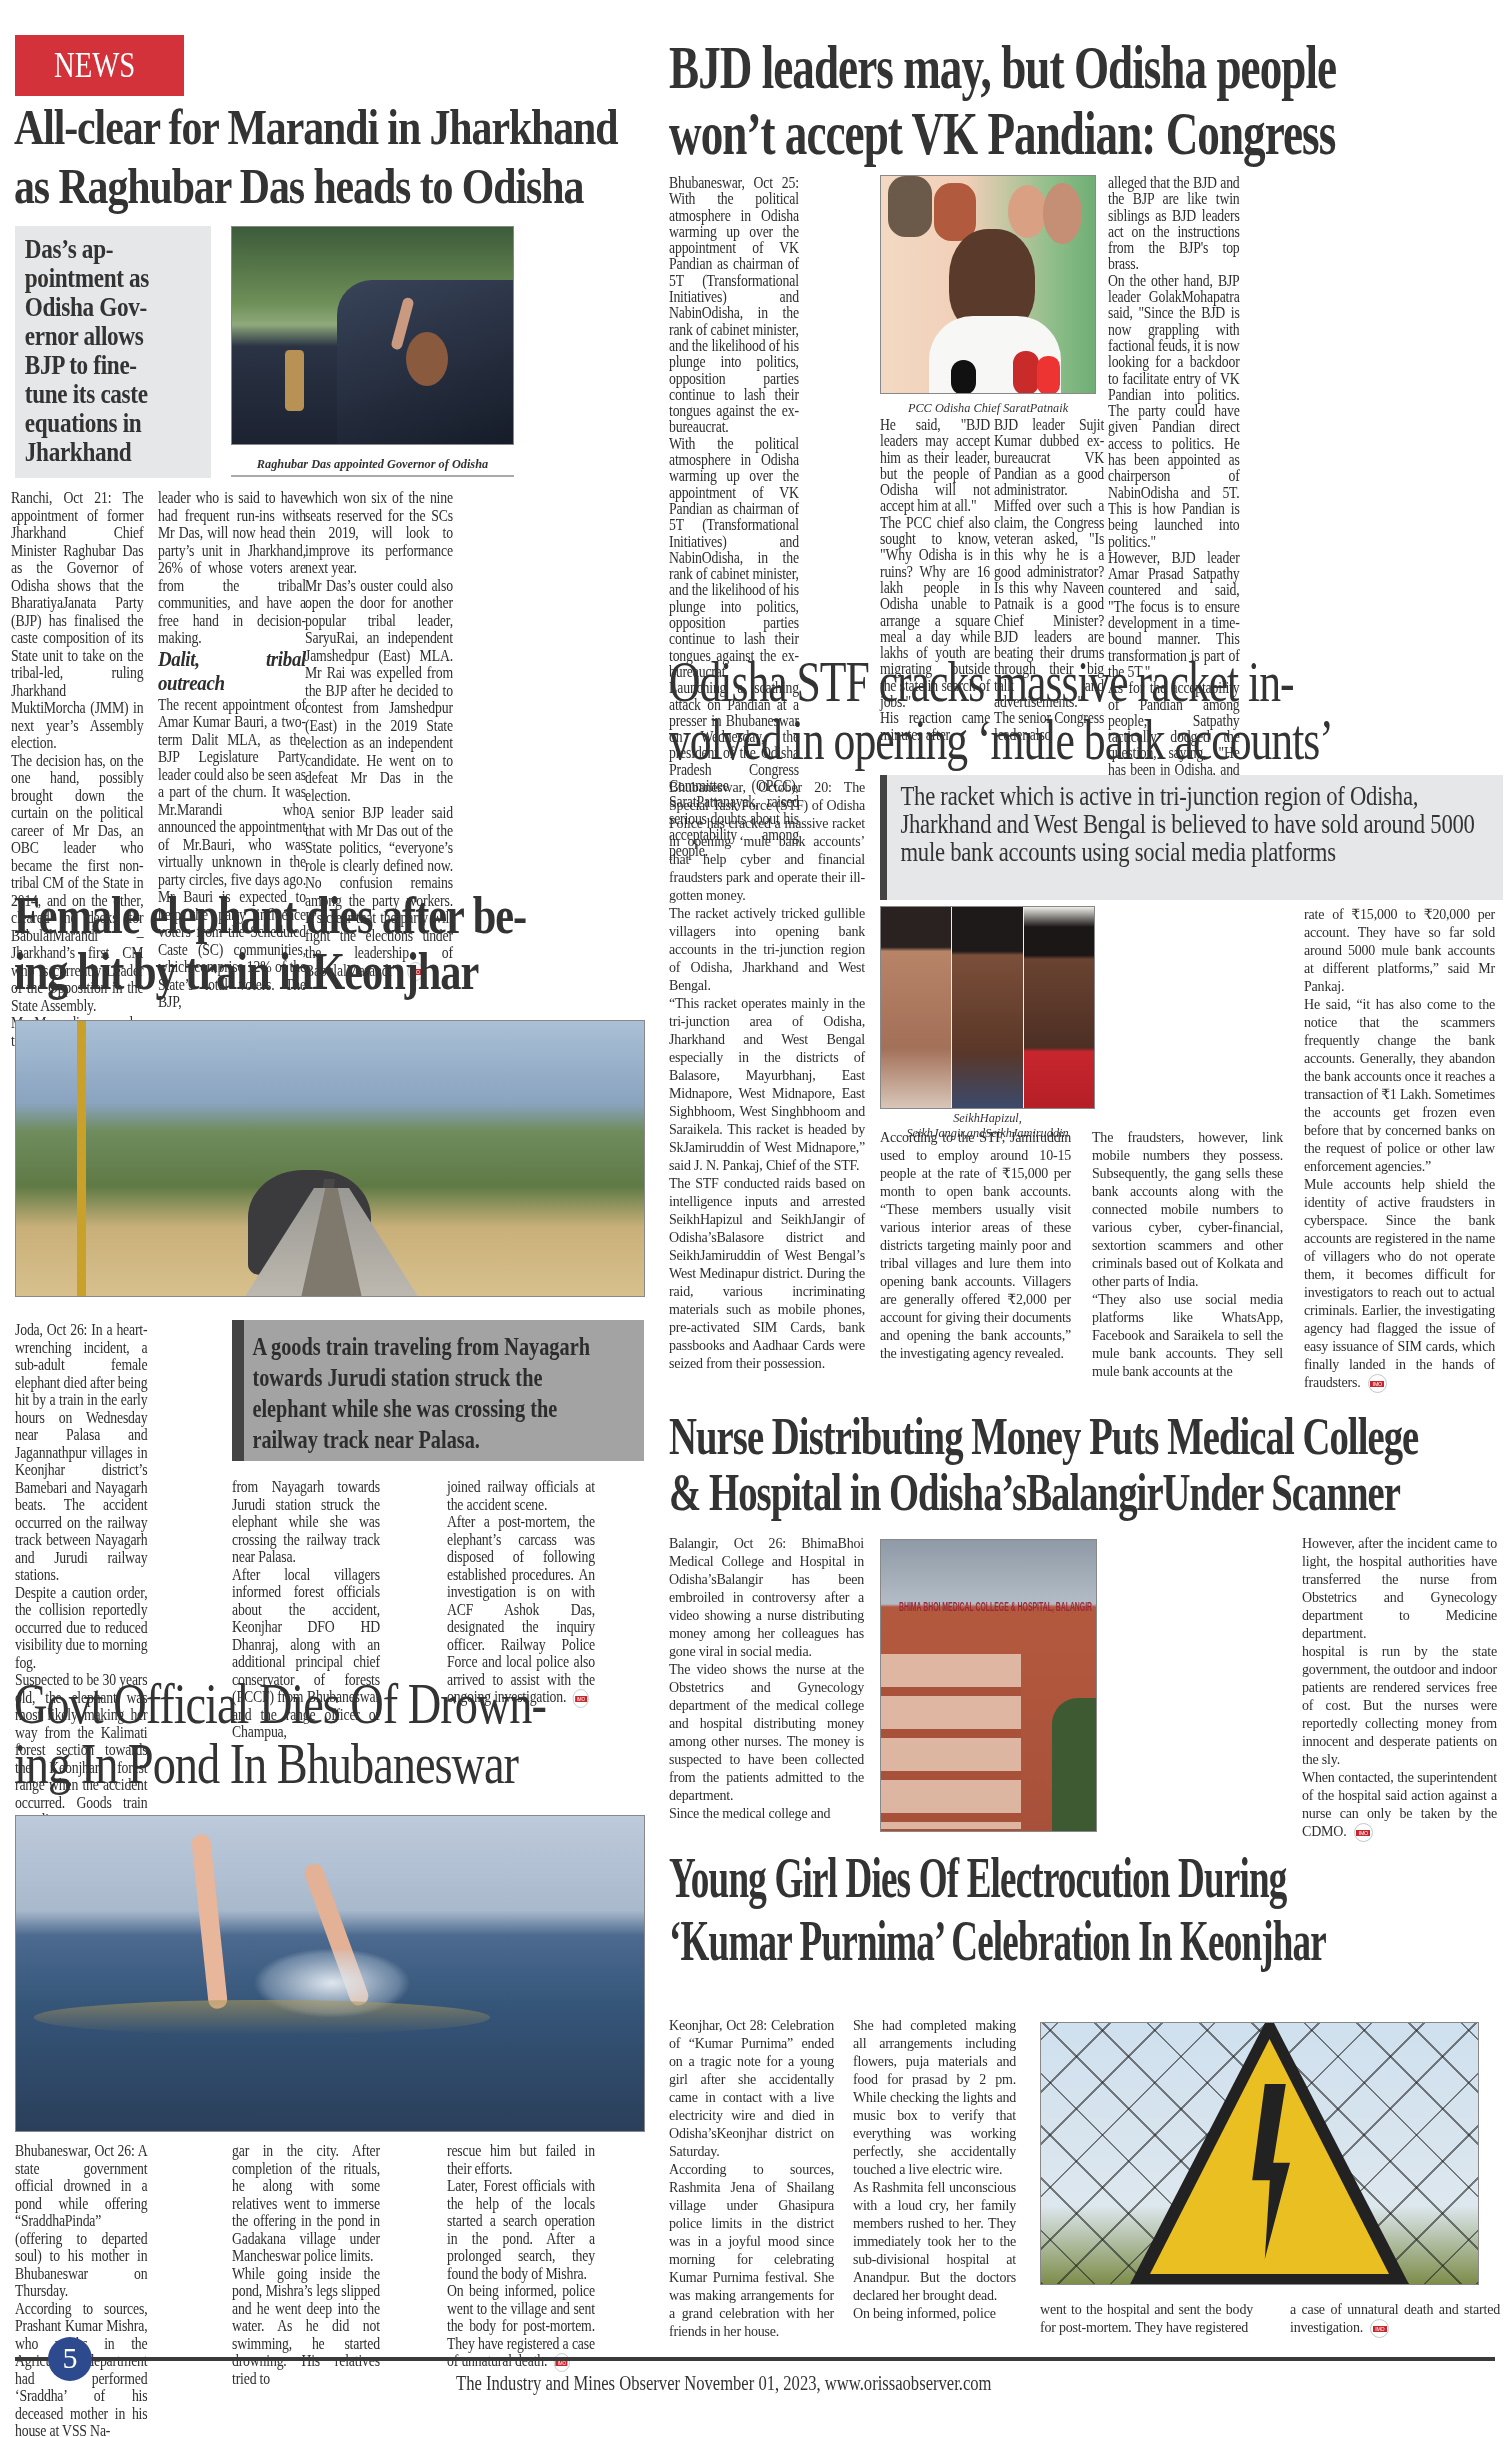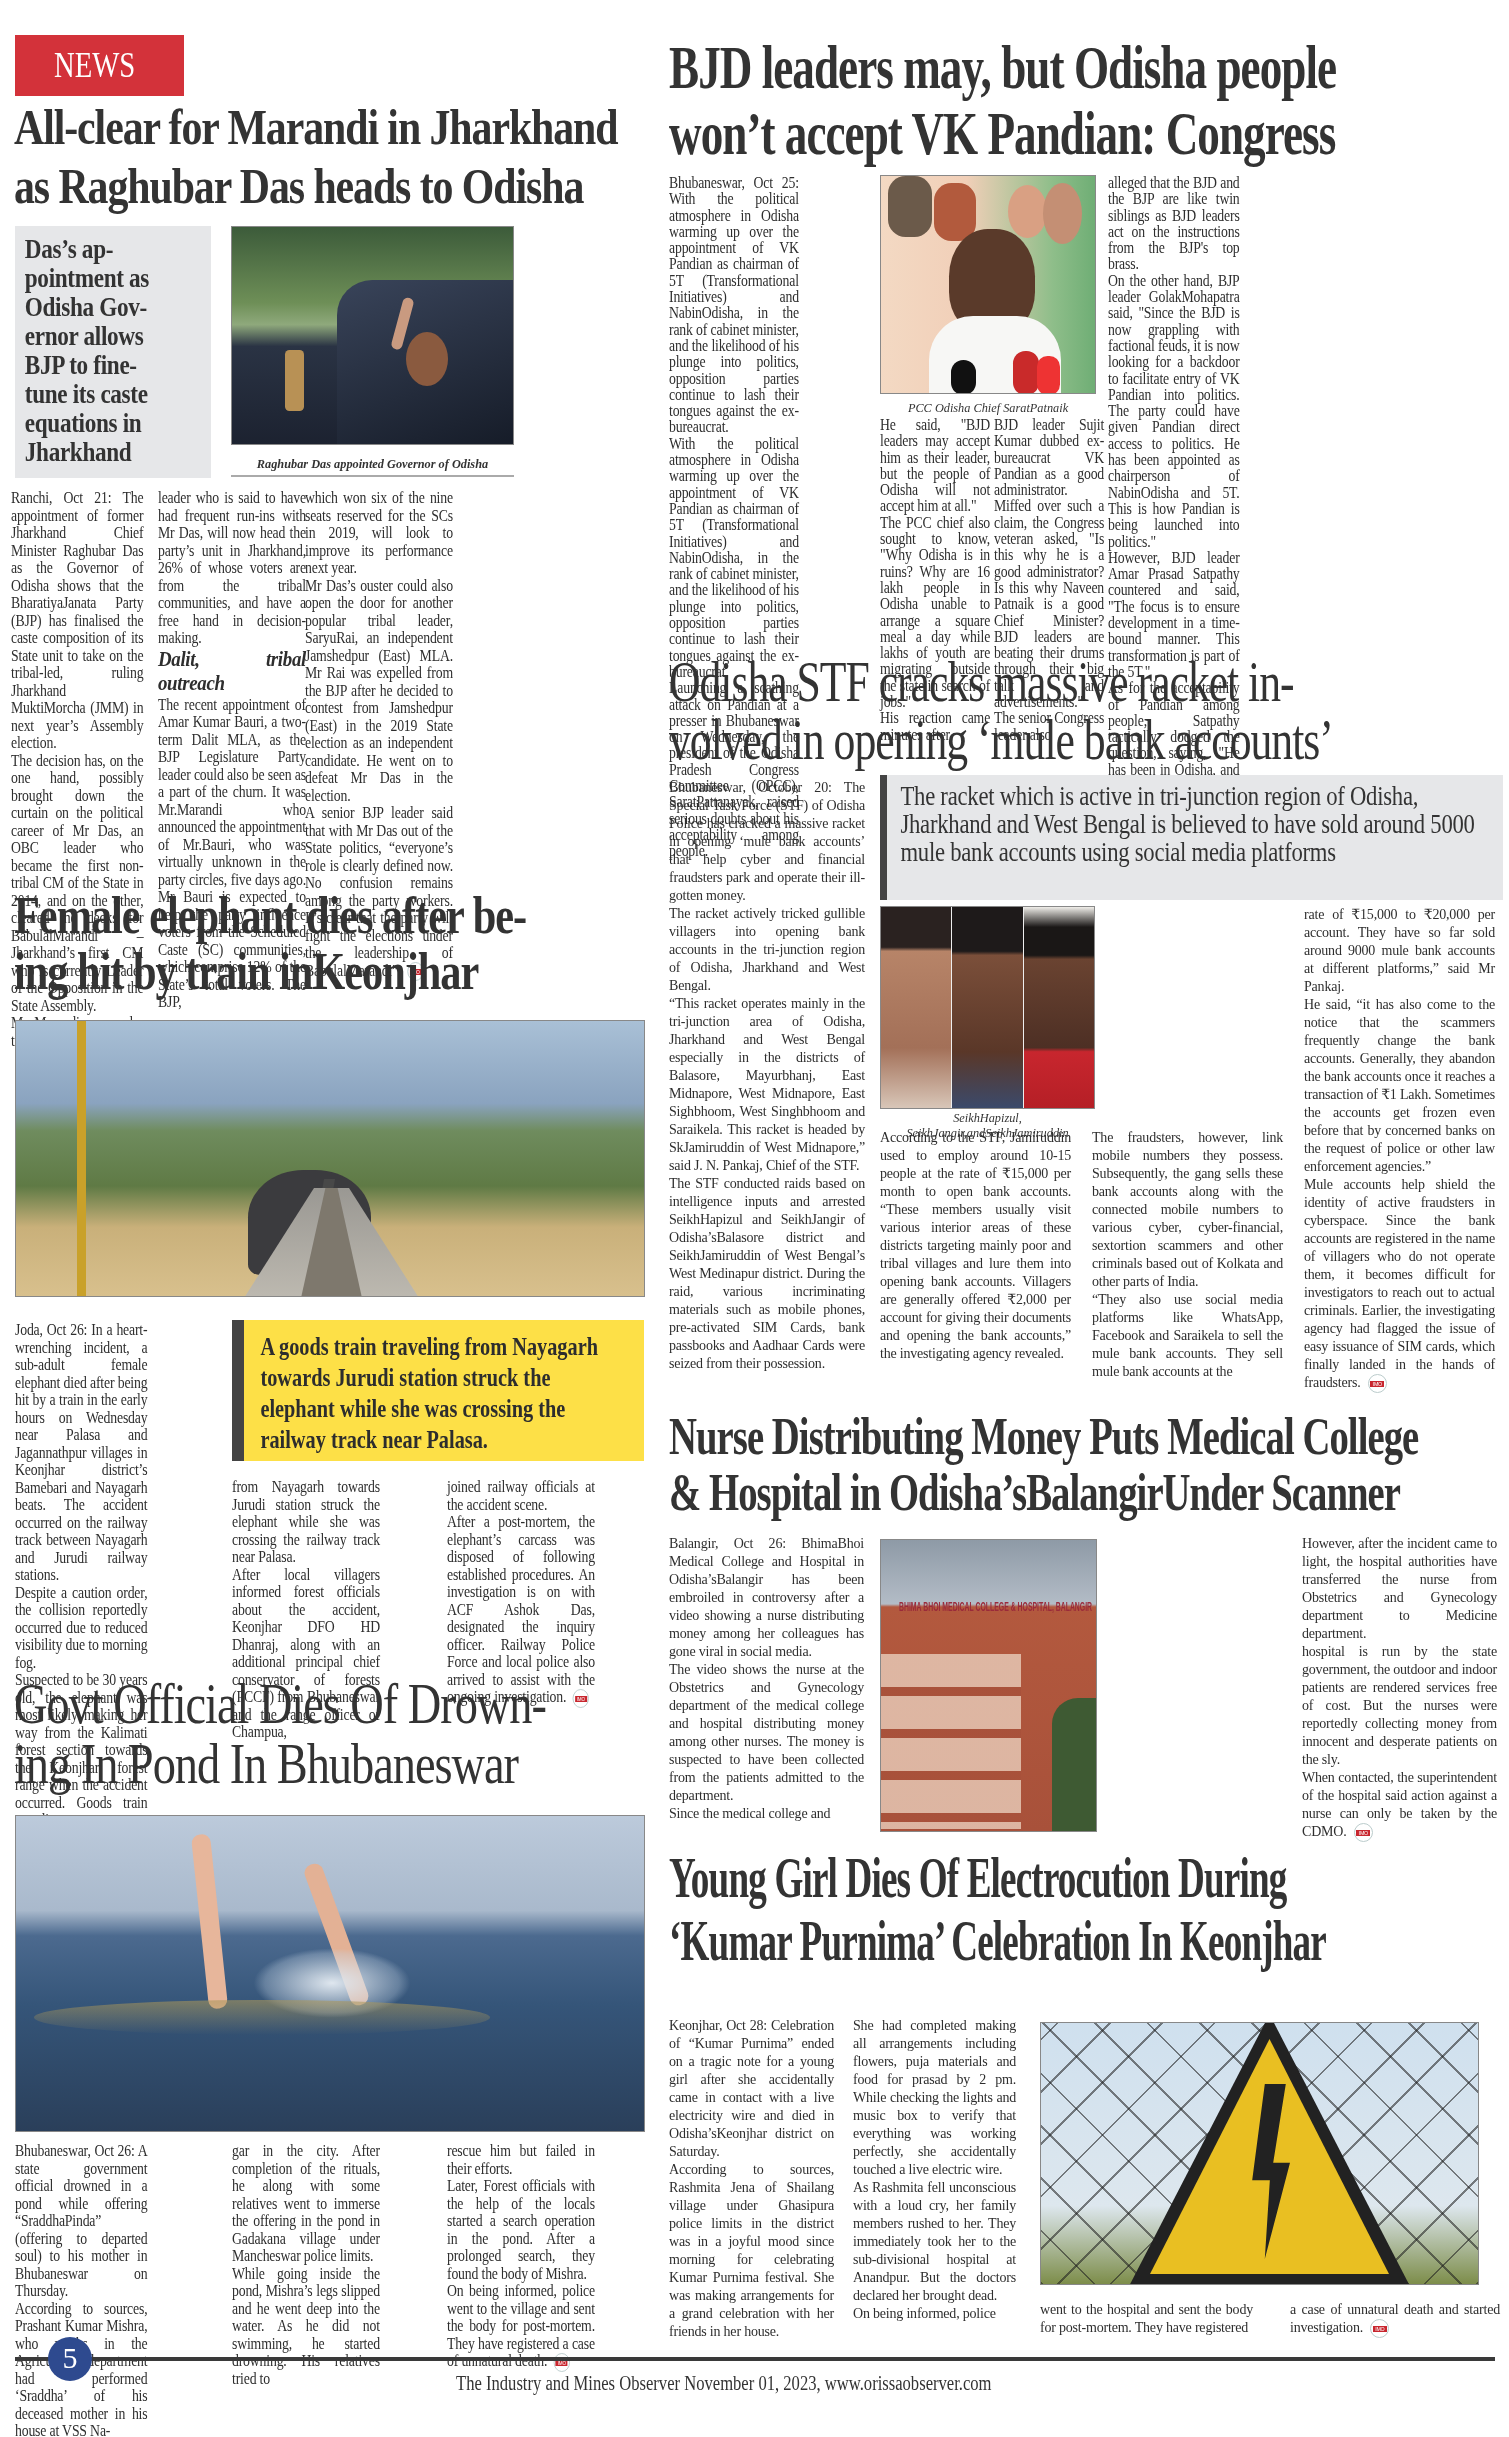--- a/index.html
+++ b/index.html
@@ -149,21 +149,21 @@
     </div>
   </div>
 <div class="col" style="left:1092px;top:1129px;width:191px;">
     <div id="s3c3">
       <p>The fraudsters, however, link mobile numbers they possess. Subsequently, the gang sells these bank accounts along with the connected mobile numbers to various cyber, cyber-financial, sextortion scammers and other criminals based out of Kolkata and other parts of India.</p>
       <p>“They also use social media platforms like WhatsApp, Facebook and Saraikela to sell the mule bank accounts. They sell mule bank accounts at the</p>
     </div>
   </div>
 <div class="col" style="left:1304px;top:906px;width:191px;">
     <div id="s3c4">
-      <p>rate of ₹15,000 to ₹20,000 per account. They have so far sold around 9000 mule bank accounts at different platforms,” said Mr Pankaj.</p>
+      <p>rate of ₹15,000 to ₹20,000 per account. They have so far sold around 5000 mule bank accounts at different platforms,” said Mr Pankaj.</p>
       <p>He said, “it has also come to the notice that the scammers frequently change the bank accounts. Generally, they abandon the bank accounts once it reaches a transaction of ₹1 Lakh. Sometimes the accounts get frozen even before that by concerned banks on the request of police or other law enforcement agencies.”</p>
       <p>Mule accounts help shield the identity of active fraudsters in cyberspace. Since the bank accounts are registered in the name of villagers who do not operate them, it becomes difficult for investigators to reach out to actual criminals. Earlier, the investigating agency had flagged the issue of easy issuance of SIM cards, which finally landed in the hands of fraudsters.<span class="imo"><span>IMO</span></span></p>
     </div>
   </div>
 
 <div class="hl b abs" style="left:14px;top:889px;font-size:53px;transform:scaleX(0.80);">Female elephant dies after be-</div>
 <div class="hl b abs" style="left:14px;top:945px;font-size:53px;transform:scaleX(0.80);">ing hit by train inKeonjhar</div>
 
 <div class="ph" style="left:15px;top:1020px;width:630px;height:277px;background:linear-gradient(180deg,#a9c0d6 0%,#8aa3bf 30%,#6f8c5e 40%,#5f7a45 60%,#c9b07a 75%,#d8c08d 100%);">
   <div style="position:absolute;left:61px;top:0;width:8.8px;height:277px;background:#c9a12a;"></div>
@@ -174,21 +174,21 @@
 </div>
 
 <div class="col cond" style="left:15px;top:1321px;width:154px;font-size:16px;line-height:17.5px;">
     <div id="s4c1">
       <p>Joda, Oct 26: In a heart-wrenching incident, a sub-adult female elephant died after being hit by a train in the early hours on Wednesday near Palasa and Jagannathpur villages in Keonjhar district’s Bamebari and Nayagarh beats. The accident occurred on the railway track between Nayagarh and Jurudi railway stations.</p>
       <p>Despite a caution order, the collision reportedly occurred due to reduced visibility due to morning fog.</p>
       <p>Suspected to be 30 years old, the elephant was most likely making her way from the Kalimati forest section towards the Keonjhar forest range when the accident occurred. Goods train traveling</p>
     </div>
   </div>
 
-<div class="pull" style="left:232px;top:1320px;width:412px;height:141px;border-left-width:12.3px;background:#fde047;padding-left:8px;">
+<div class="pull" style="left:232px;top:1320px;width:412px;height:141px;border-left-width:12.3px;background:#a3a3a3;">
   <div style="padding:10.5px 0 0 10.5px;width:447px;font-weight:bold;font-size:25.4px;line-height:31px;color:#2d2d2d;transform:scaleX(0.80);transform-origin:left top;">A goods train traveling from Nayagarh towards Jurudi station struck the elephant while she was crossing the railway track near Palasa.</div>
 </div>
 
 <div class="col cond" style="left:232px;top:1478px;width:172px;font-size:16px;line-height:17.5px;">
     <div id="s4c2">
       <p>from Nayagarh towards Jurudi station struck the elephant while she was crossing the railway track near Palasa.</p>
       <p>After local villagers informed forest officials about the accident, Keonjhar DFO HD Dhanraj, along with an additional principal chief conservator of forests (PCCF) from Bhubaneswar and the range officer of Champua,</p>
     </div>
   </div>
 <div class="col cond" style="left:447px;top:1478px;width:172px;font-size:16px;line-height:17.5px;">

